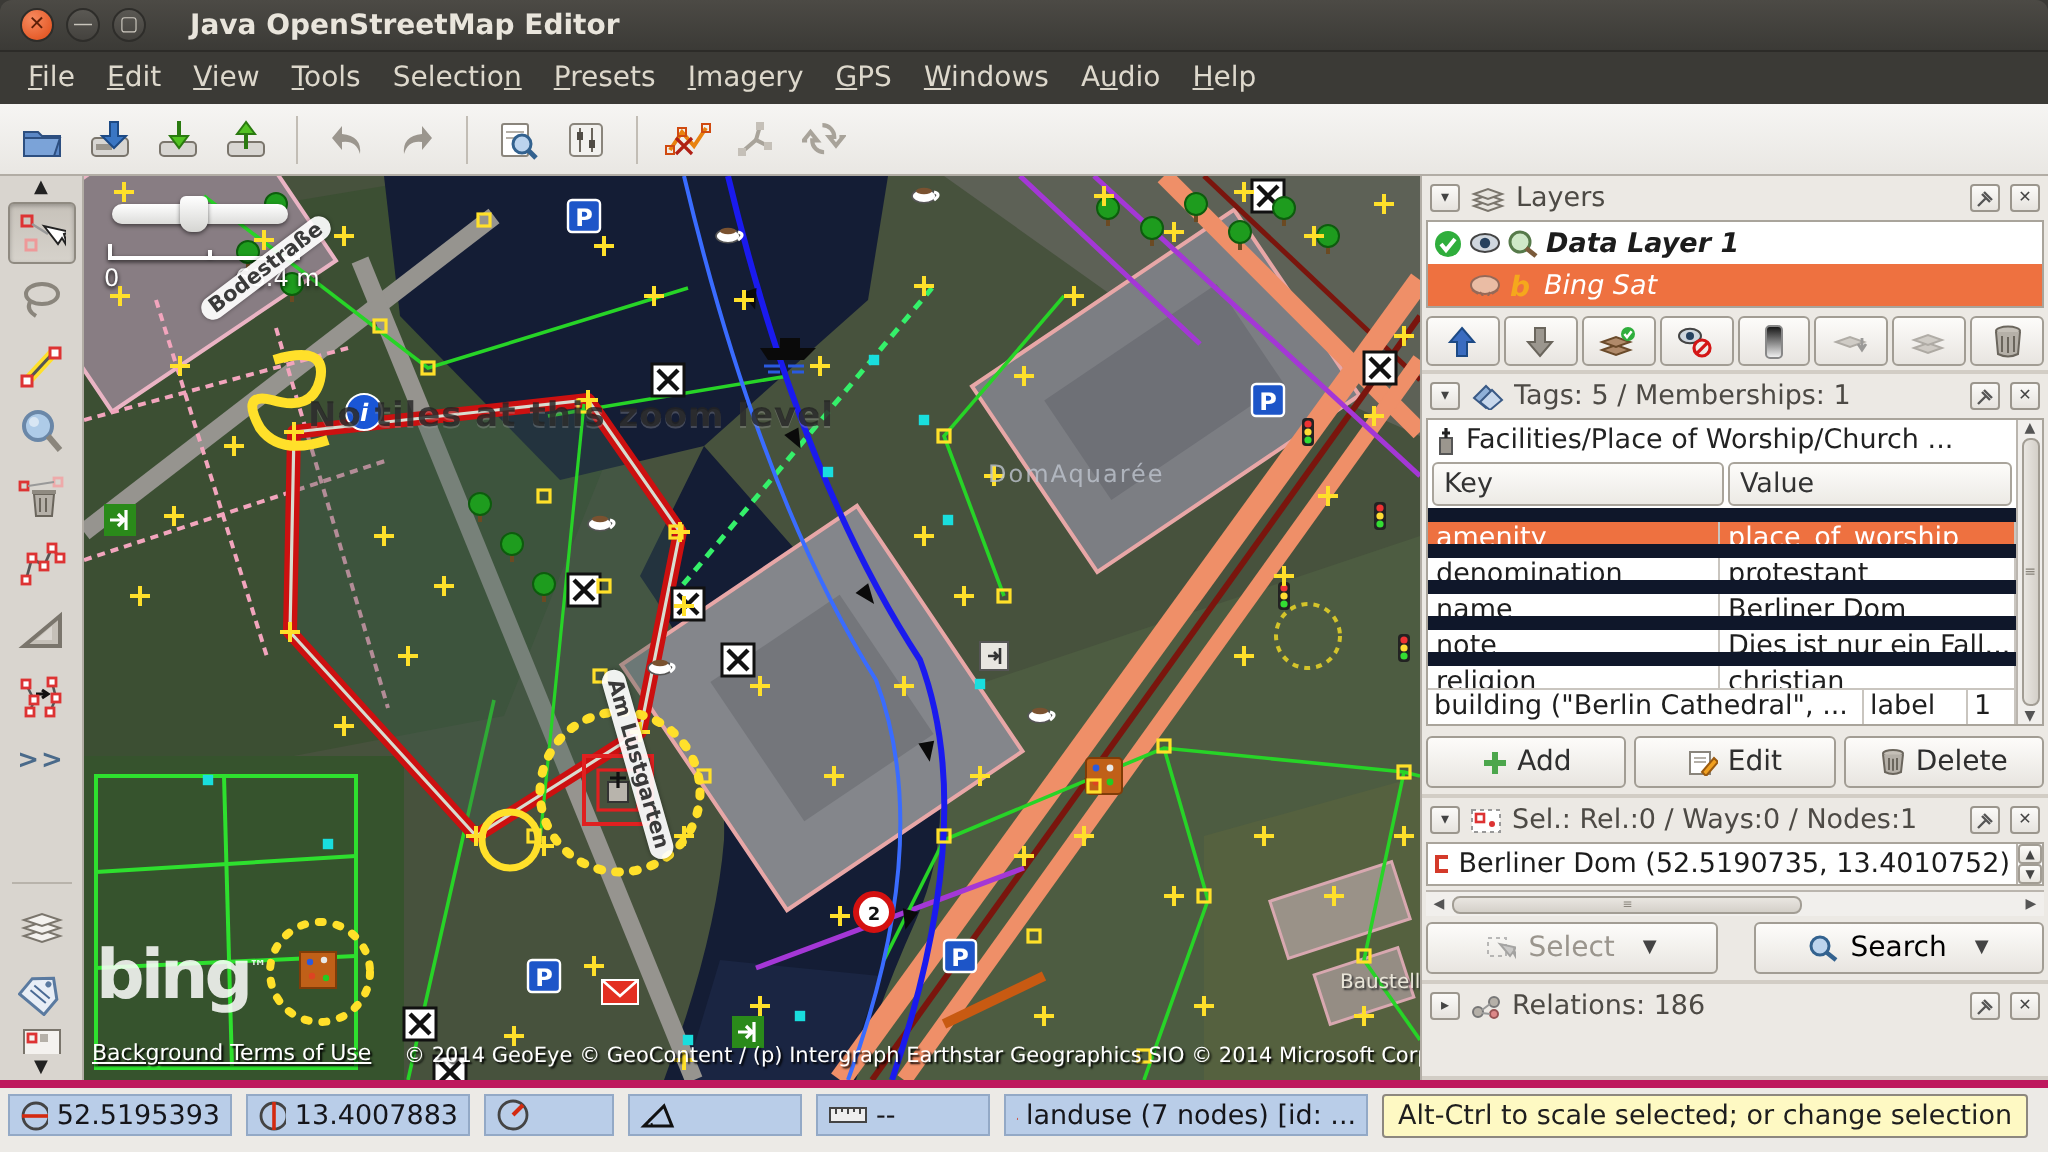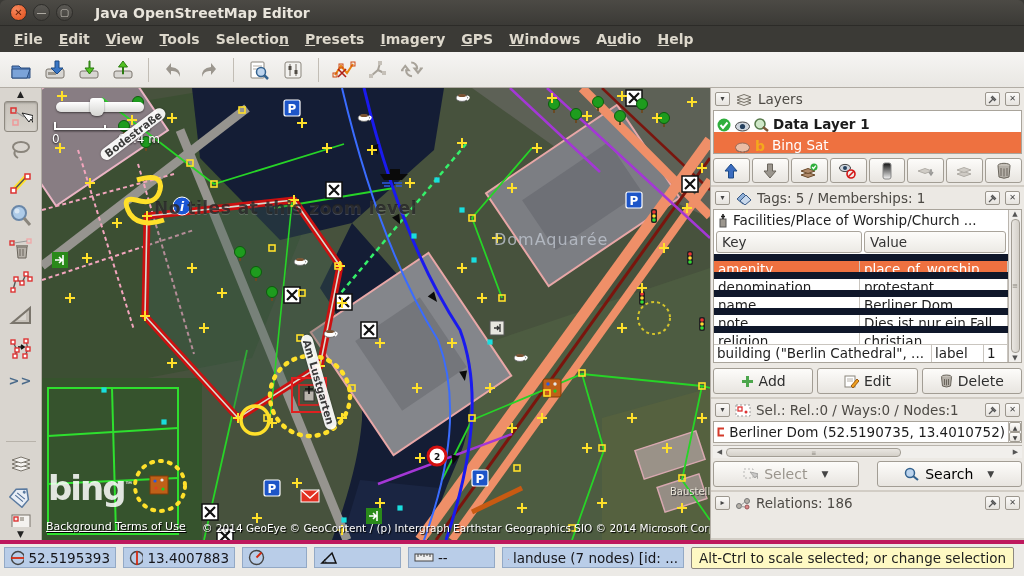--- a/index.html
+++ b/index.html
@@ -12,21 +12,21 @@
     border-bottom:1px solid #2c2b28; border-radius:6px 6px 0 0; }
   .winbtns { display:flex; gap:6px; margin-left:10px; }
   .winbtn { width:17px; height:17px; border-radius:50%; display:flex; align-items:center; justify-content:center;
     font-size:10px; color:#3a3a3a; border:1px solid #2e2d2a; }
   .winbtn.close { background:radial-gradient(circle at 35% 30%, #f78a5f, #df4b16); color:#5d1f08; font-weight:bold; }
   .winbtn.minmax { background:linear-gradient(#5a5853,#44423e); color:#c9c5bc; }
   .title-text { color:#e9e5dc; font-weight:bold; font-size:14px; margin-left:22px; }
 
   
   .menubar { position:absolute; left:0; top:26px; width:1024px; height:26px; background:#3b3a36;
-    display:flex; align-items:center; padding-left:6px;font-weight:bold; }
+    display:flex; align-items:center; padding-left:6px; }
   .menu-item { color:#ddd8cc; font-size:14px; padding:3px 8px; cursor:default; }
   .menu-item u { text-decoration:underline; }
 
   
   .toolbar { position:absolute; left:0; top:52px; width:1024px; height:36px;
     background:linear-gradient(#f6f5f3,#e9e7e3); border-bottom:1px solid #b2ada5;
     display:flex; align-items:center; padding-left:6px; gap:4px; }
   .tbtn { width:30px; height:28px; display:flex; align-items:center; justify-content:center; border-radius:3px; }
   .tsep { width:1px; height:24px; background:#c2bdb5; margin:0 6px; }
 
@@ -53,39 +53,39 @@
   .scalebar .midtick { position:absolute; left:48px; top:3px; width:2px; height:5px; background:#fff; }
   .scale-labels { left:10px; top:44px; width:140px; color:#fff; font-size:12px; text-shadow:0 1px 2px #000; display:flex; }
   .scale-max { margin-left:58px; }
   .no-tiles { left:112px; top:110px; font-size:17px; font-weight:bold; color:rgba(35,35,35,.8);
     text-shadow:0 1px 0 rgba(160,160,160,.35); letter-spacing:.5px; }
   .bing-logo { left:6px; top:380px; font-size:34px; font-weight:bold; letter-spacing:-2px;
     color:rgba(255,255,255,.85); }
   .bing-logo sup { font-size:9px; letter-spacing:0; }
   .terms { left:4px; top:432px; font-size:11px; color:#fff; text-decoration:underline; text-shadow:1px 1px 1px #000; }
   .copyright { left:160px; top:434px; font-size:10.5px; color:#fff; text-shadow:1px 1px 1px #000; white-space:nowrap; }
-  .area-label { left:452px; top:142px; font-size:16px; color:rgba(190,196,206,.8); letter-spacing:1px; }
+  .area-label { left:452px; top:142px; font-size:12px; color:rgba(190,196,206,.8); letter-spacing:1px; }
   .baustelle { left:628px; top:398px; font-size:10px; color:#e8e4d8; text-shadow:1px 1px 1px #333; }
   .street { font-size:10.5px; font-weight:bold; color:#3a3a3a; background:rgba(255,255,255,.92);
     border-radius:8px; padding:0 5px; white-space:nowrap; box-shadow:0 0 2px rgba(0,0,0,.4); }
   .street1 { left:52px; top:40px; transform:rotate(-37deg); }
   .street2 { left:228px; top:288px; transform:rotate(74deg); }
 
   
   .dock { position:absolute; left:710px; top:88px; width:314px; height:452px; background:#ecu; background:#ece9e4;
     border-left:1px solid #b2ada5; display:flex; flex-direction:column; }
   .panel { border-bottom:2px solid #d2cdc5; background:#ece9e4; }
   .panel-header { height:22px; display:flex; align-items:center; gap:5px; padding:0 4px; }
   .ph-title { color:#4d4a45; font-size:13.5px; flex:1; white-space:nowrap; overflow:hidden; }
   .mini-btn { width:15px; height:14px; border:1px solid #9b968d; border-radius:2px;
     background:linear-gradient(#fbfaf8,#e6e3de); display:flex; align-items:center; justify-content:center;
     font-size:8px; color:#444; line-height:1; }
   .panel-body { background:#fff; border:1px solid #a9a49b; margin:0 2px 2px 2px; }
 
-  .layer-row { height:21px; display:flex; align-items:flex-end; gap:4px; padding:0 3px; font-size:13.5px; color:#1c1c1c; }
+  .layer-row { height:21px; display:flex; align-items:center; gap:4px; padding:0 3px; font-size:13.5px; color:#1c1c1c;font-style:italic; }
   .layer-row.selected { background:var(--accent); color:#fff; }
   .layer-row .lname { white-space:nowrap; }
   .layer-row.first .lname { font-weight:bold; }
   .layer-btns { display:flex; gap:2px; padding:2px; }
   .ubtn { background:linear-gradient(#fdfcfa,#e8e5e0); border:1px solid #a29d94; border-radius:3px;
     display:flex; align-items:center; justify-content:center; }
   .layer-btns .ubtn { flex:1; height:25px; }
 
   .preset-row { height:20px; display:flex; align-items:center; gap:4px; padding:0 3px; font-size:13.5px; color:#222;
     white-space:nowrap; overflow:hidden; }

